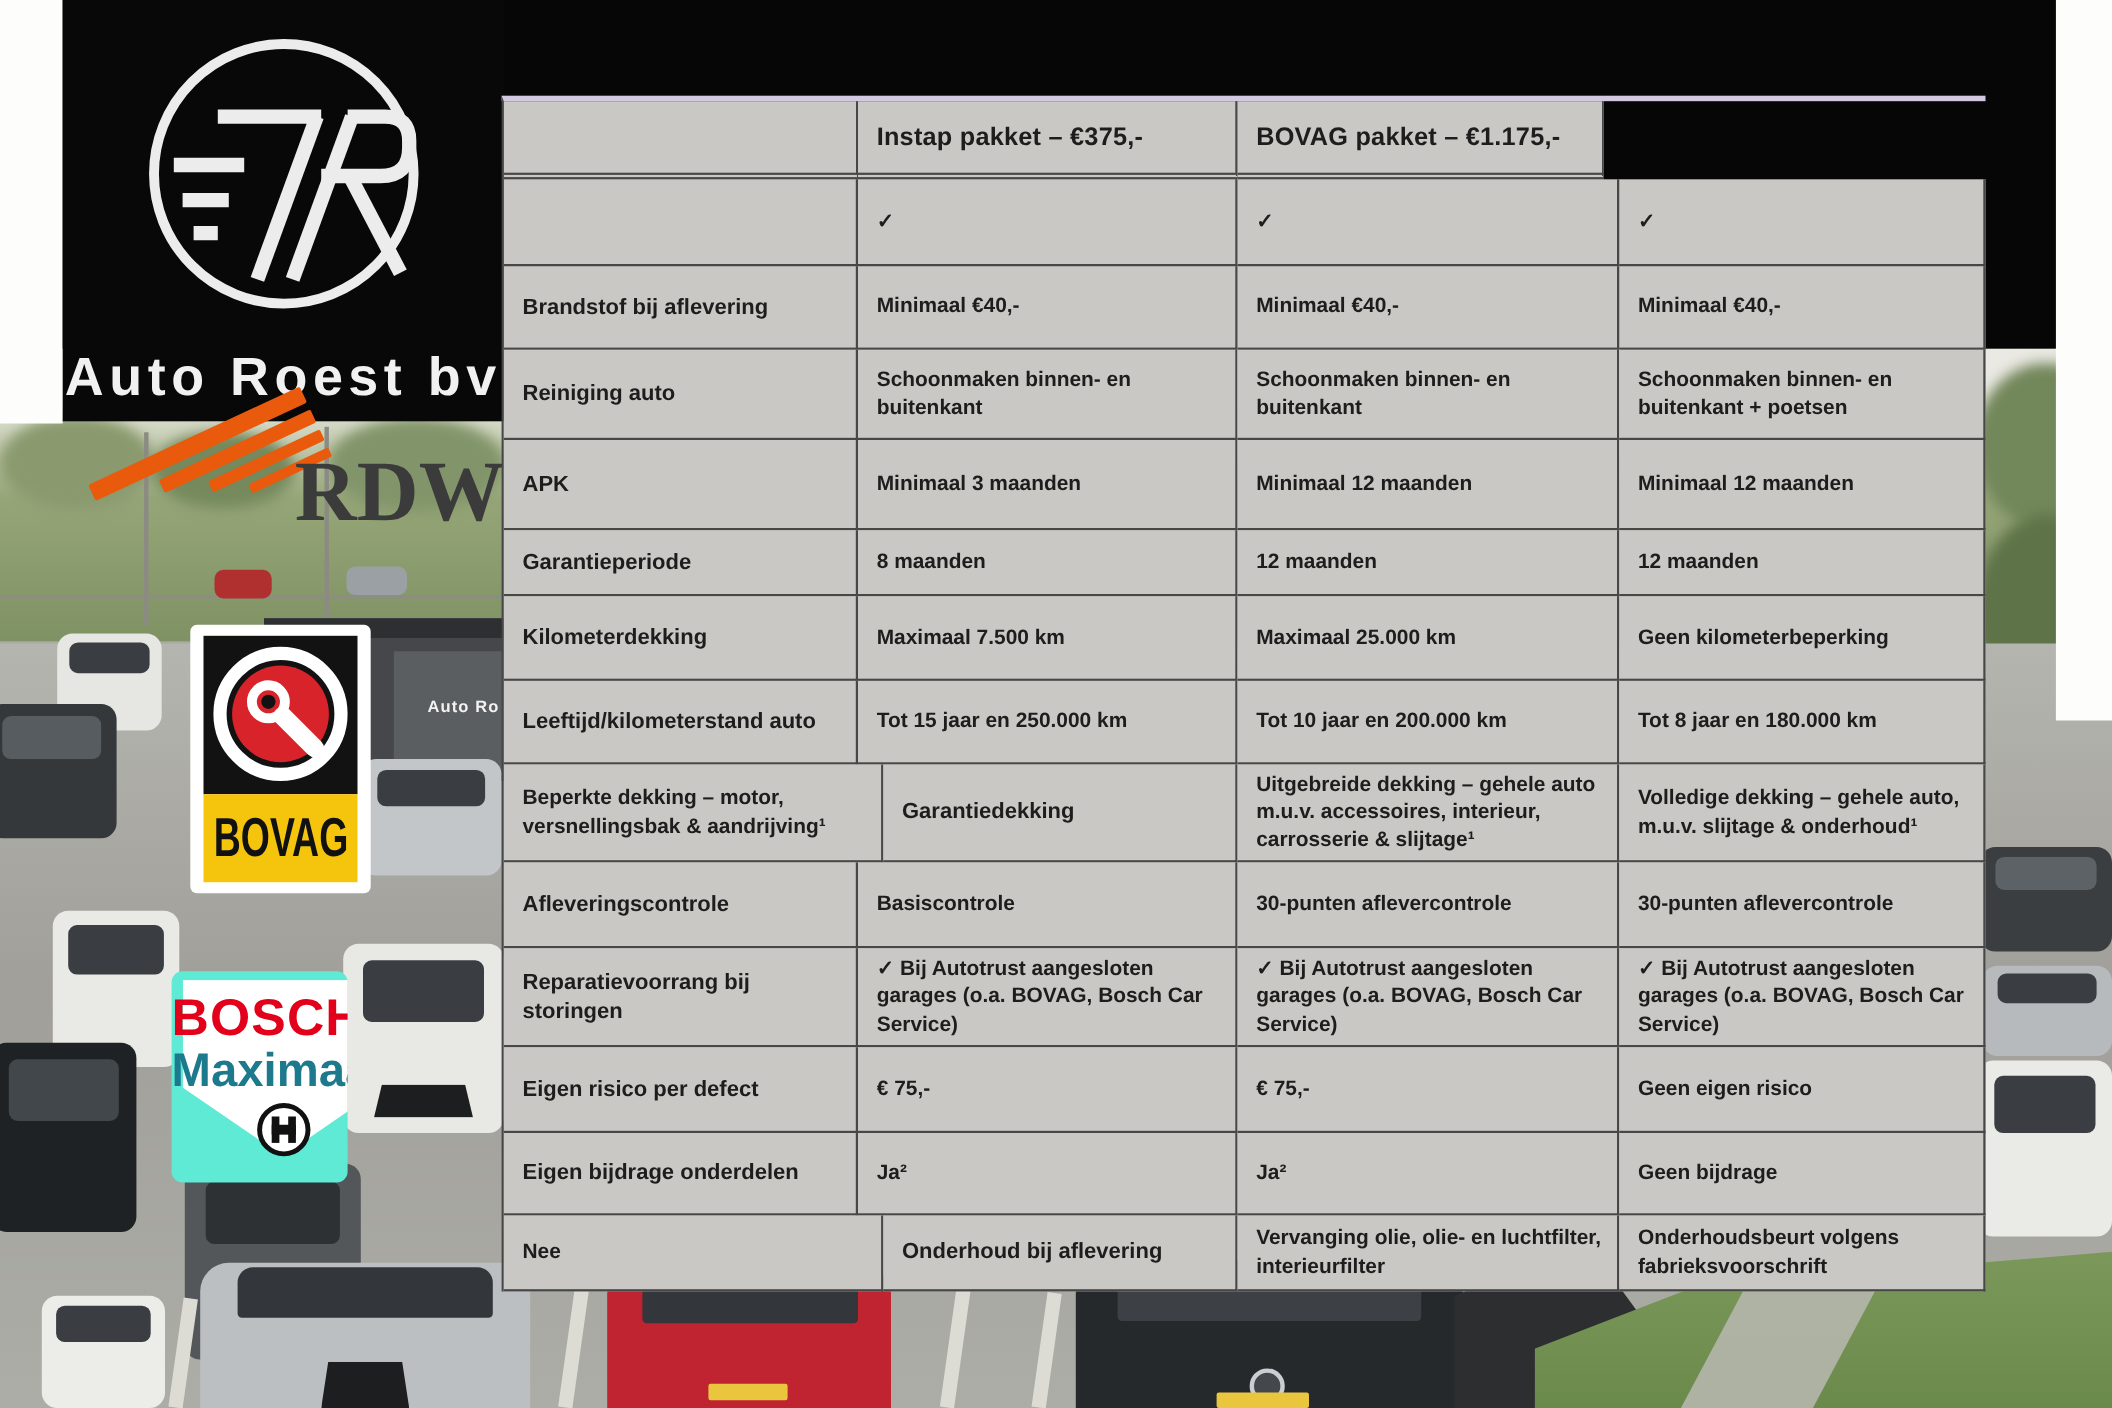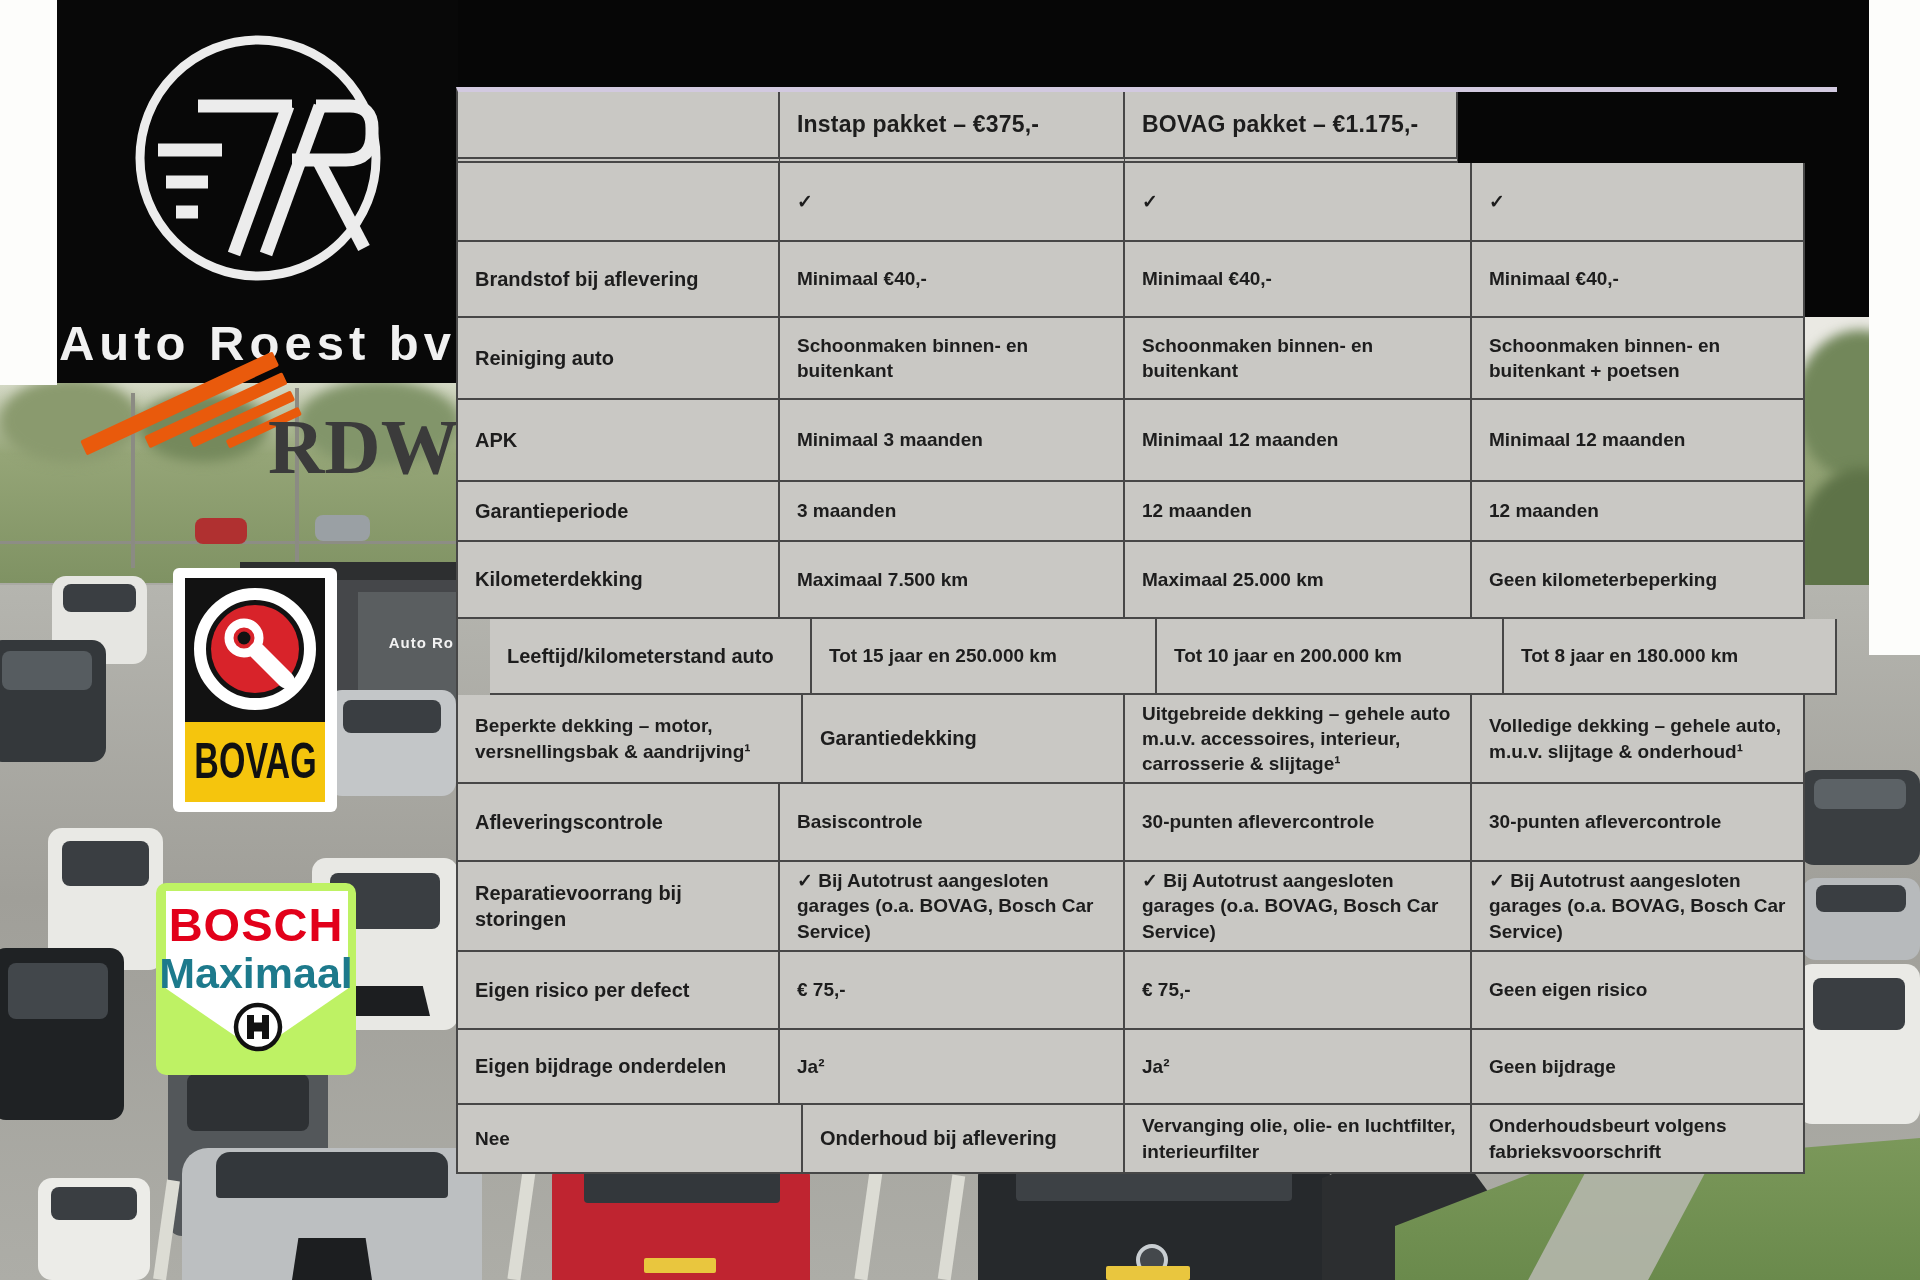--- a/index.html
+++ b/index.html
@@ -46,21 +46,21 @@
   .rdw-text{left:268px;top:408px;color:#3b3b3b;font-family:"Liberation Serif",serif;font-weight:bold;font-size:78px;line-height:1;}
 
   
   .bovag-box{left:173px;top:568px;width:164px;height:244px;background:#ffffff;border-radius:6px;}
   .bovag-black{position:absolute;left:12px;top:10px;width:140px;height:144px;background:#121212;}
   .bovag-yellow{position:absolute;left:12px;top:154px;width:140px;height:80px;background:#f5c50d;
                 display:flex;align-items:center;justify-content:center;}
   .bovag-word{color:#111;font-weight:900;font-size:37px;letter-spacing:0px;transform:scale(0.92,1.35);}
 
   
-  .bosch-box{left:156px;top:883px;width:200px;height:192px;background:#bef264;border-radius:10px;overflow:hidden;}
+  .bosch-box{left:156px;top:883px;width:160px;height:192px;background:#5eead4;border-radius:10px;overflow:hidden;}
   .bosch-shield{position:absolute;left:10px;top:8px;width:182px;height:160px;background:#fff;
                 clip-path:polygon(0 0,100% 0,100% 61%,50% 100%,0 61%);}
   .bosch-word{position:absolute;left:0;top:14px;width:100%;text-align:center;color:#e2001a;
               font-weight:900;font-size:47px;letter-spacing:1px;}
   .service-word{position:absolute;left:0;top:66px;width:100%;text-align:center;color:#1d7a8c;
                 font-weight:700;font-size:43px;}
   .bosch-sym{position:absolute;left:76px;top:118px;}
 
   
   :root{--grid:#474747;--cellbg:#c9c8c4;}
@@ -250,31 +250,31 @@
         <div class="tcell tval" style="width: 333px;">Schoonmaken binnen- en buitenkant + poetsen</div>
       </div>
       <div class="trow" style="height: 82px;">
         <div class="tcell tlabel" style="width: 322px;">APK</div>
         <div class="tcell tval" style="width: 345px;">Minimaal 3 maanden</div>
         <div class="tcell tval" style="width: 347px;">Minimaal 12 maanden</div>
         <div class="tcell tval" style="width: 333px;">Minimaal 12 maanden</div>
       </div>
       <div class="trow" style="height: 60px;">
         <div class="tcell tlabel" style="width: 322px;">Garantieperiode</div>
-        <div class="tcell tval" style="width: 345px;">3 maanden</div>
+        <div class="tcell tval" style="width: 345px;">8 maanden</div>
         <div class="tcell tval" style="width: 347px;">12 maanden</div>
         <div class="tcell tval" style="width: 333px;">12 maanden</div>
       </div>
       <div class="trow" style="height: 77px;">
         <div class="tcell tlabel" style="width: 322px;">Kilometerdekking</div>
         <div class="tcell tval" style="width: 345px;">Maximaal 7.500 km</div>
         <div class="tcell tval" style="width: 347px;">Maximaal 25.000 km</div>
         <div class="tcell tval" style="width: 333px;">Geen kilometerbeperking</div>
       </div>
-      <div class="trow" style="height: 76px; margin-left: 32px;">
+      <div class="trow" style="height: 76px;">
         <div class="tcell tlabel" style="width: 322px;">Leeftijd/kilometerstand auto</div>
         <div class="tcell tval" style="width: 345px;">Tot 15 jaar en 250.000 km</div>
         <div class="tcell tval" style="width: 347px;">Tot 10 jaar en 200.000 km</div>
         <div class="tcell tval" style="width: 333px;">Tot 8 jaar en 180.000 km</div>
       </div>
       <div class="trow" style="height: 89px;">
         <div class="tcell tval" style="width: 345px;">Beperkte dekking – motor, versnellingsbak &amp; aandrijving¹</div>
         <div class="tcell tlabel" style="width: 322px;">Garantiedekking</div>
         <div class="tcell tval" style="width: 347px;">Uitgebreide dekking – gehele auto m.u.v. accessoires, interieur, carrosserie &amp; slijtage¹</div>
         <div class="tcell tval" style="width: 333px;">Volledige dekking – gehele auto, m.u.v. slijtage &amp; onderhoud¹</div>

